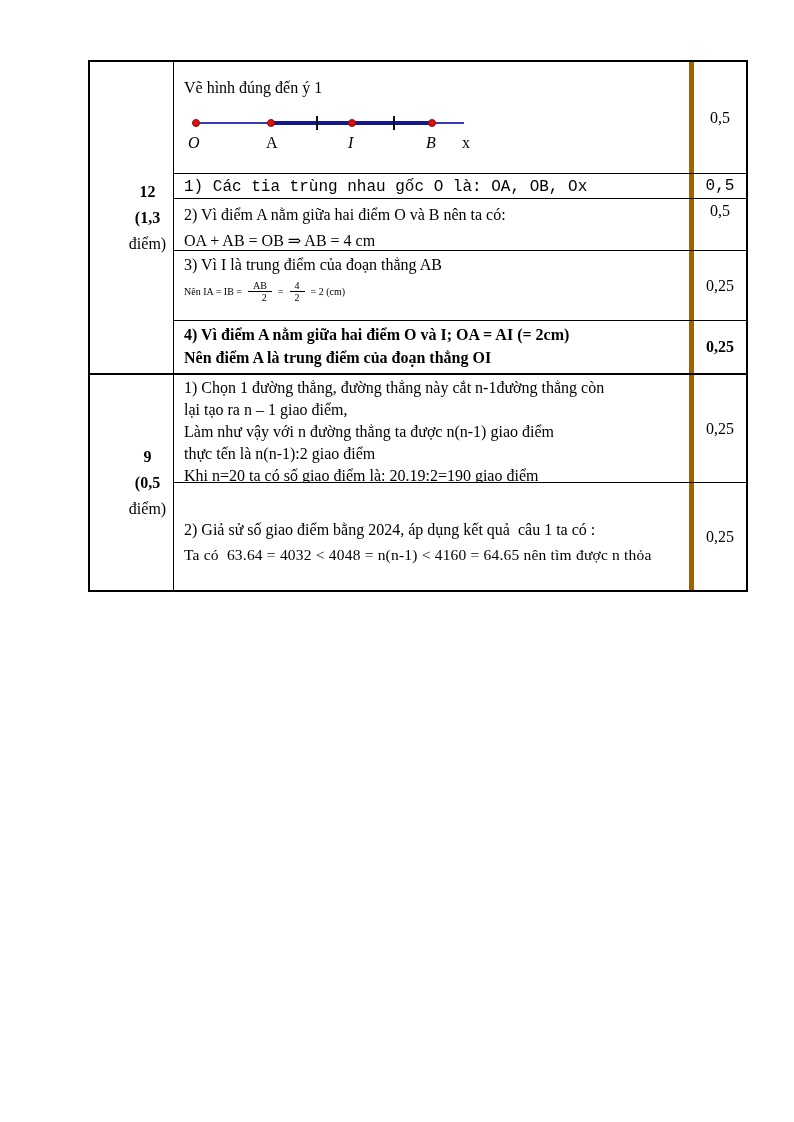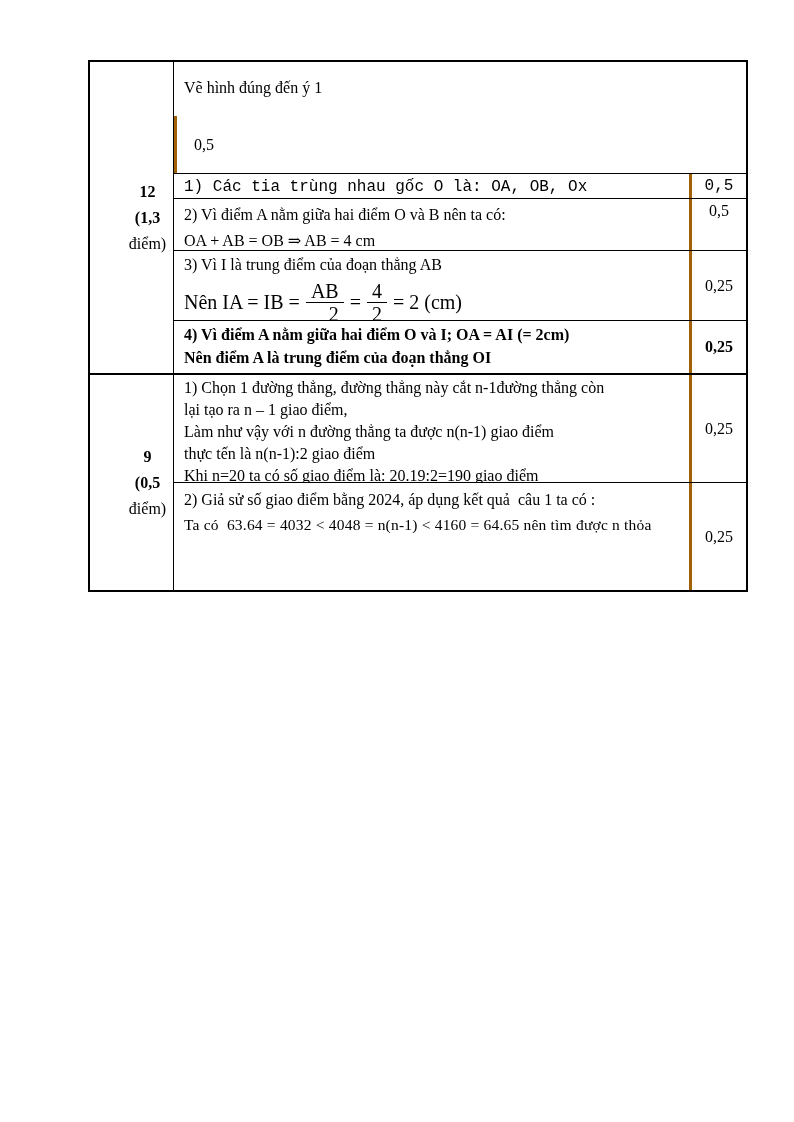--- a/index.html
+++ b/index.html
@@ -15,46 +15,46 @@
     width:84px; flex:0 0 84px; border-right:1px solid #000;
     display:flex; flex-direction:column; justify-content:center;
     align-items:center; text-align:center; font-size:16px; line-height:26px;padding-left:32px;
   }
   .qcol .b { font-weight:bold; }
   .rows { flex:1 1 auto; display:flex; flex-direction:column; }
   .row { display:flex; border-bottom:1px solid #000; }
   .row:last-child { border-bottom:none; }
   .content { flex:1 1 auto; padding:2px 8px 2px 10px; font-size:16px; line-height:23px; overflow:hidden; }
   .score {
-    width:57px; flex:0 0 57px; border-left:3px solid #a16207;
+    width:57px; flex:0 0 57px; border-left:5px solid #a16207;
     display:flex; justify-content:center; align-items:center;
     font-size:16px;
   }
   .score.top { align-items:flex-start; padding-top:3px; }
   .line { white-space:pre-wrap; }
   .mathline { font-size:15.5px; letter-spacing:0.2px; }
   
-  .rA { height:112px;flex-direction:column; } .rB { height:25px;font-family:Liberation Mono, monospace; } .rC { height:52px; }
+  .rA { height:112px; } .rB { height:25px;font-family:Liberation Mono, monospace; } .rC { height:52px; }
   .rD { height:70px; } .rE { height:52px;font-weight:bold; }
   .rF { height:108px; } .rG { height:107px; }
   .rC .content { line-height:26px; padding-top:3px; }
   .rF .content { line-height:22px; }
-  .rG .content { line-height:25px; padding-top:4px; }
+  .rG .content { line-height:25px; padding-top:4px;margin-top:30px; }
   
   .caption { padding-top:12px; }
   .figure { position:relative; width:300px; height:52px; margin:6px 0 0 4px; }
   .axis-thin { position:absolute; left:8px; top:17px; width:268px; height:2px; background:#3a3ab2; }
   .axis-thick { position:absolute; left:83px; top:16px; width:161px; height:4px; background:#16168f; }
   .dot { position:absolute; top:14px; width:8px; height:8px; border-radius:50%;
          background:#e01010; border:1px solid #8a0b0b; }
   .tick { position:absolute; top:11px; width:2px; height:14px; background:#111; }
   .flabel { position:absolute; top:26px; font-size:16px; }
   .it { font-style:italic; }
   
-  .formula { display:flex; align-items:center; gap:6px; margin-top:4px; font-size:20px; }
+  .formula { display:flex; align-items:center; gap:6px; margin-top:4px; font-size:10px; }
   .frac { display:inline-flex; flex-direction:column; align-items:flex-end; line-height:1.1; }
   .frac .num { padding:0 5px; border-bottom:1px solid #000; }
   .frac .den { padding:0 5px; }
 </style>
 </head>
 <body>
 
 <div class="tbl">
 
   <div class="section">

